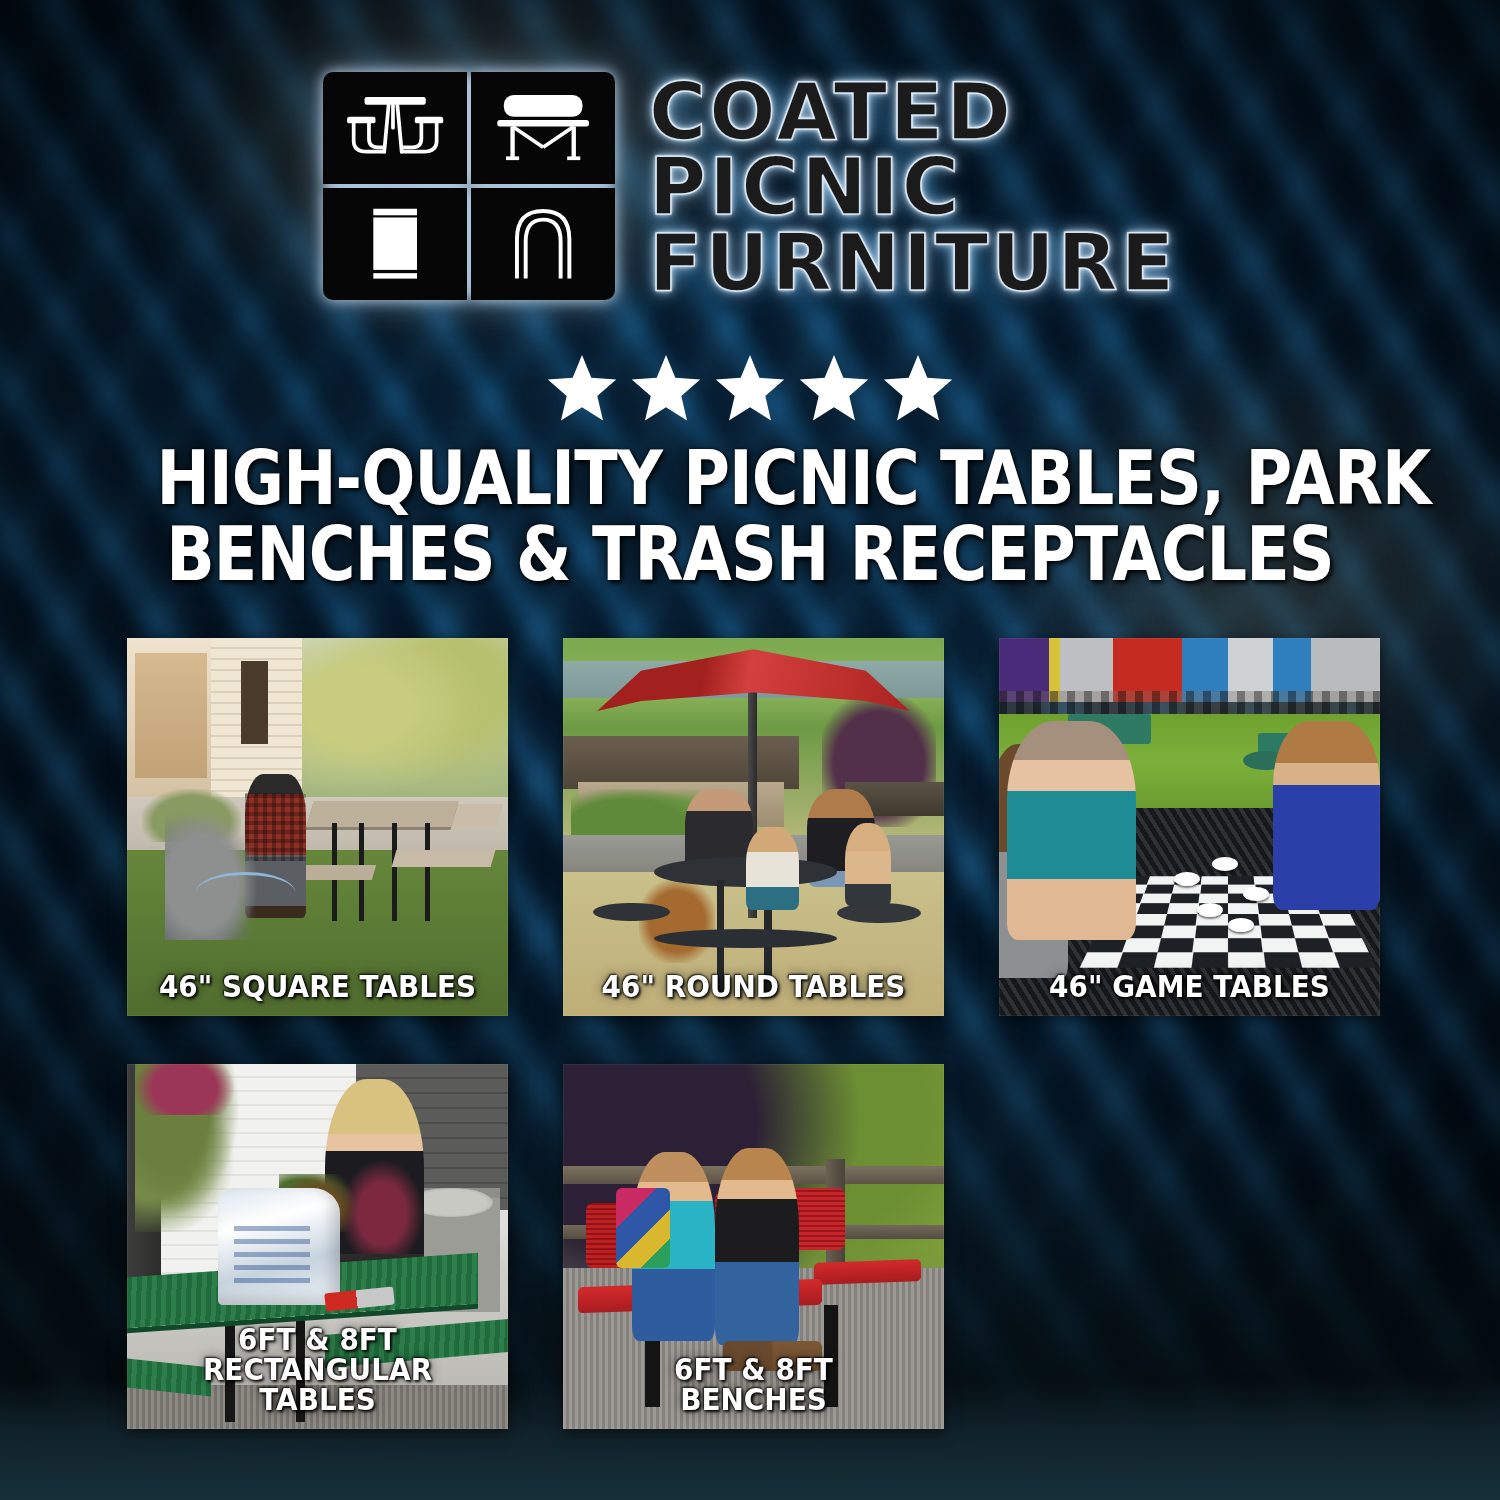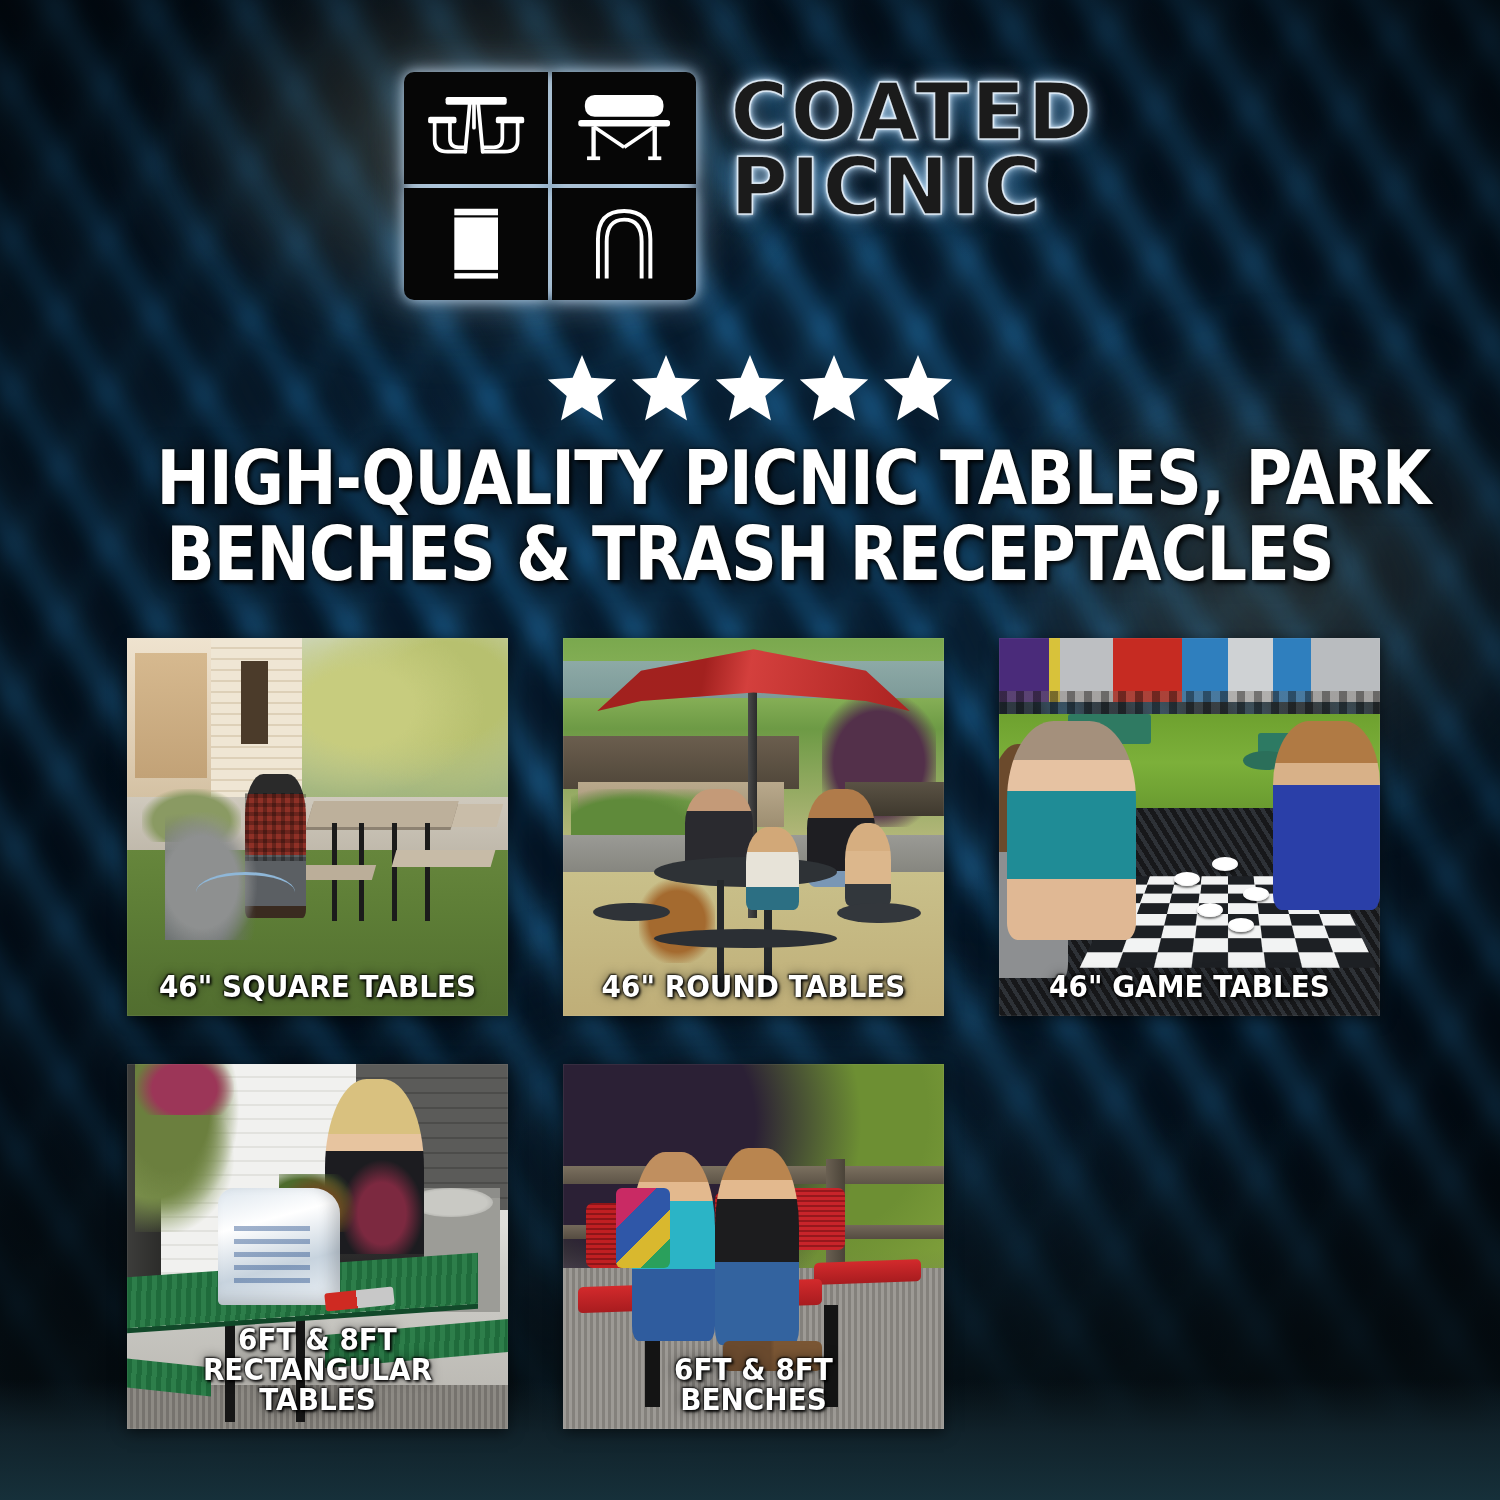--- a/index.html
+++ b/index.html
@@ -450,20 +450,21 @@
               <path d="M34 72 L34 38 Q34 18 50 18 Q66 18 66 38 L66 72"></path>
             </g>
           </svg>
         </div>
 
       </div>
 
       <div class="wordmark">
         <div class="wm-line wm-1">COATED</div>
         <div class="wm-line wm-2">PICNIC</div>
+        <div class="wm-line wm-3">FURNITURE</div>
       </div>
 
     </div>
 
     <div class="stars">
       <span class="star">
           <svg viewBox="0 0 24 24">
             <polygon points="12,1 15.1,8.6 23.4,9.2 17.1,14.7 19,22.8 12,18.4 5,22.8 6.9,14.7 0.6,9.2 8.9,8.6" fill="#ffffff"></polygon>
           </svg>
         </span>

